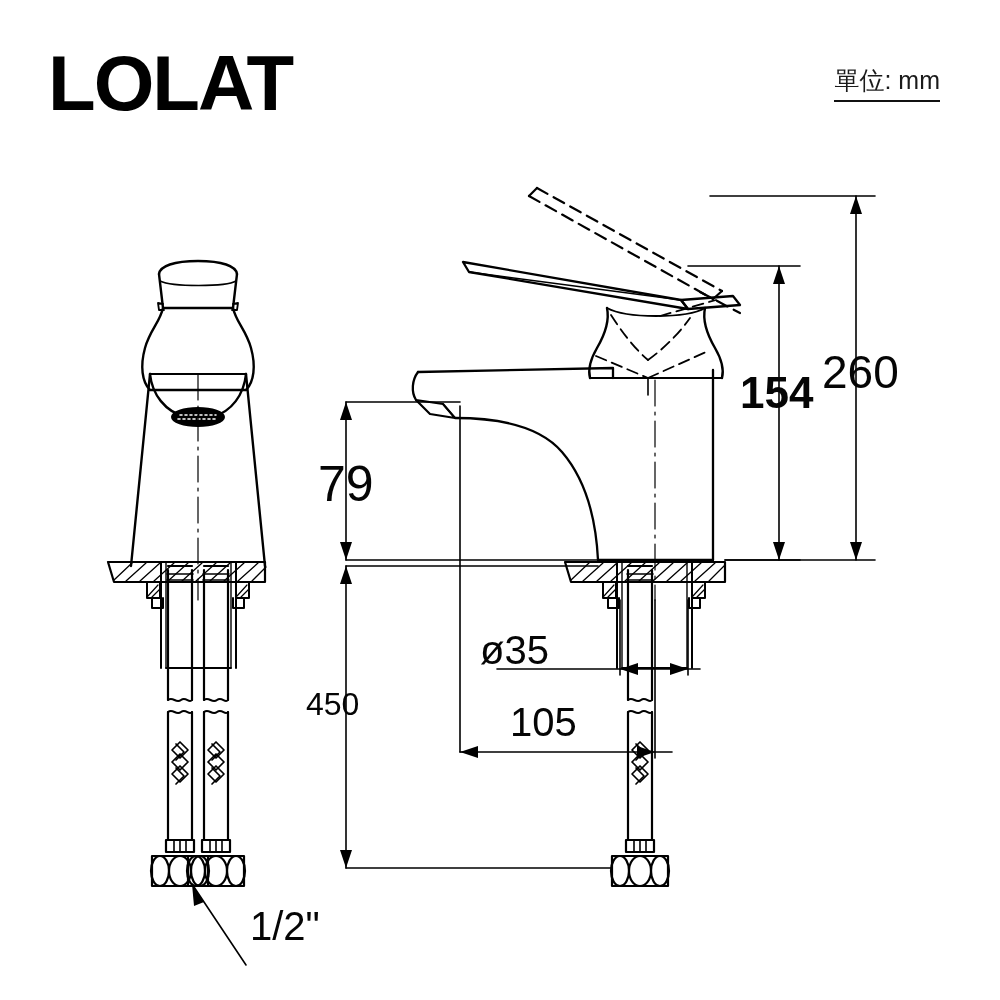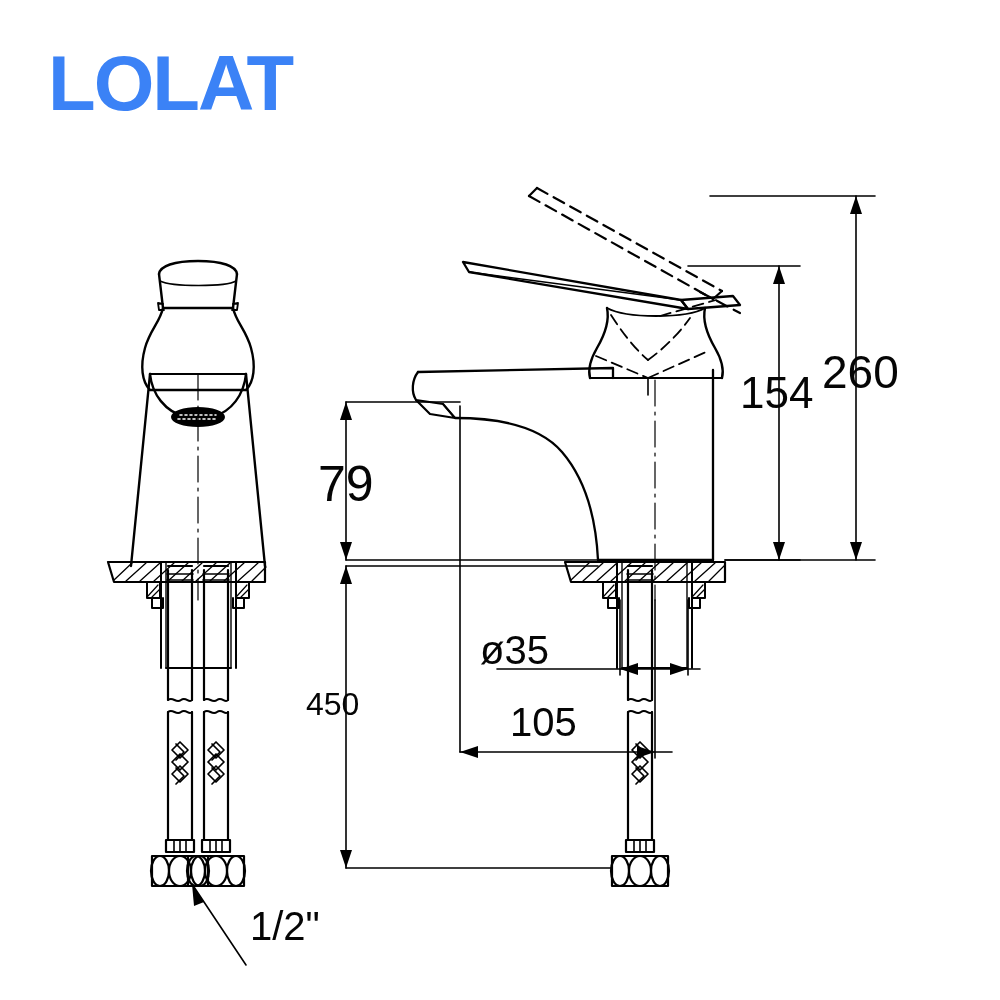--- a/index.html
+++ b/index.html
@@ -26,21 +26,21 @@
     height: 1000px;
   }
   .brand-logo {
     position: absolute;
     left: 48px;
     top: 44px;
     font-family: "Liberation Sans", sans-serif;
     font-weight: bold;
     font-size: 78px;
     letter-spacing: -2px;
-    color: #3b82f6;
+    color: #000000;
     line-height: 1;
     user-select: none;
   }
   .unit-note {
     position: absolute;
     right: 60px;
     top: 64px;
     font-family: "Liberation Sans", sans-serif;
     font-size: 25px;
     color: #1a1a1a;
@@ -49,34 +49,35 @@
     white-space: nowrap;
   }
   .dim-text {
     position: absolute;
     font-family: "Liberation Sans", sans-serif;
     color: #050505;
     white-space: nowrap;
     user-select: none;
   }
   .dim-190 { left: 822px; top: 345px; font-size: 46px; font-weight: 500; }
-  .dim-154 { left: 740px; top: 368px; font-size: 44px; font-weight: 400; }
+  .dim-154 { left: 740px; top: 368px; font-size: 44px; font-weight: 700; }
   .dim-79  { left: 318px; top: 455px; font-size: 50px; font-weight: 500; }
   .dim-450 { left: 306px; top: 686px; font-size: 32px; font-weight: 500; }
   .dim-phi35 { left: 480px; top: 628px; font-size: 40px; font-weight: 500; }
   .dim-105 { left: 510px; top: 700px; font-size: 40px; font-weight: 500; }
   .dim-half { left: 250px; top: 904px; font-size: 40px; font-weight: 500; }
 </style>
 </head>
 <body>
 
 <div id="sheet">
 
   <div class="brand-logo">LOLAT</div>
 
+  <div class="unit-note">單位: mm</div>
 
   <svg id="drawing-svg" viewBox="0 0 1000 1000">
 
     <g fill="none" stroke="#000000" stroke-width="2.4" stroke-linecap="round" stroke-linejoin="round">
 
       <g>
 
         <path d="M159,274 C160,266 174,261 198,261 C222,261 236,266 237,274"></path>
         <path d="M159,274 L163,308 L233,308 L237,274"></path>
         <path d="M160,281 C172,287 226,287 236,281" stroke-width="1.7"></path>

